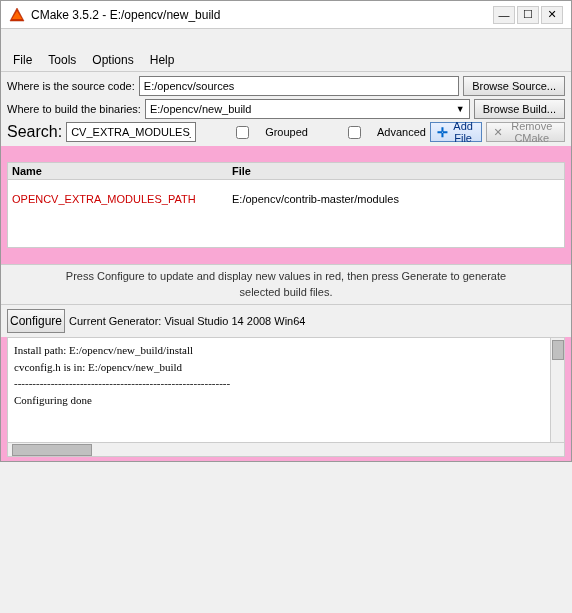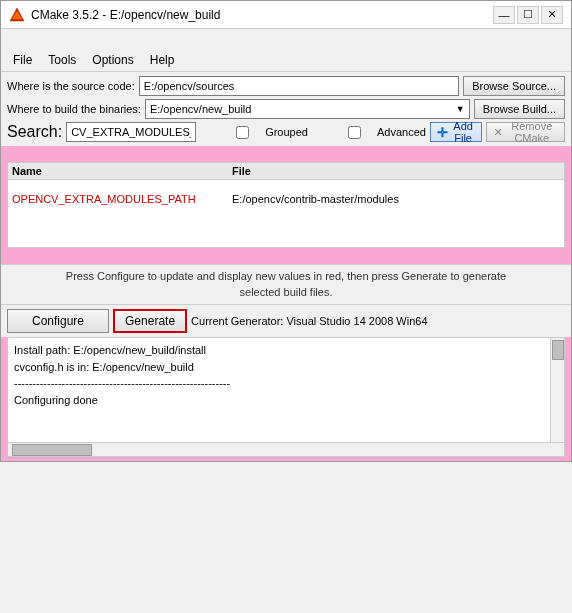--- a/index.html
+++ b/index.html
@@ -230,21 +230,21 @@
     .action-bar {
       display: flex;
       align-items: center;
       padding: 4px 6px;
       gap: 4px;
       background: #f0f0f0;
       border-top: 1px solid #ccc;
     }
     .configure-btn {
       height: 24px;
-      padding: 2px 24px;
+      padding: 2px 2px;
       border: 1px solid #888;
       background: linear-gradient(to bottom, #f8f8f8, #e0e0e0);
       font-size: 12px;
       cursor: pointer;
     }
     .generate-btn {
       height: 24px;
       padding: 2px 10px;
       border: 2px solid #cc0000;
       background: linear-gradient(to bottom, #f8f8f8, #e0e0e0);
@@ -262,21 +262,21 @@
       margin: 0 6px 4px 6px;
       overflow: hidden;
       display: flex;
       flex-direction: column;
     }
     .log-content {
       flex: 1;
       overflow-y: auto;
       padding: 4px 6px;
       font-size: 11px;
-      font-family: Liberation Sans, sans-serif;
+      font-family: Liberation Serif, serif;
     }
     .log-line {
       line-height: 1.5;
     }
     .scrollbar-v {
       width: 14px;
       background: #f0f0f0;
       border-left: 1px solid #ccc;
       display: flex;
       flex-direction: column;
@@ -381,21 +381,20 @@
       </div>
     </div>
   </div>
 
   <div class="status-bar">
     <span>Press Configure to update and display new values in red, then press Generate to generate<br>selected build files.</span>
   </div>
 
   <div class="action-bar">
     <button class="configure-btn">Configure</button>
-    <button class="generate-btn">Generate</button>
     <span class="generator-label">Current Generator: Visual Studio 14 2008 Win64</span>
   </div>
 
   <div class="log-panel">
     <div style="display:flex; flex:1; overflow:hidden;">
       <div class="log-content">
         <div class="log-line">Install path:                   E:/opencv/new_build/install</div>
         <div class="log-line"></div>
         <div class="log-line">cvconfig.h is in:               E:/opencv/new_build</div>
         <div class="log-line"></div>

